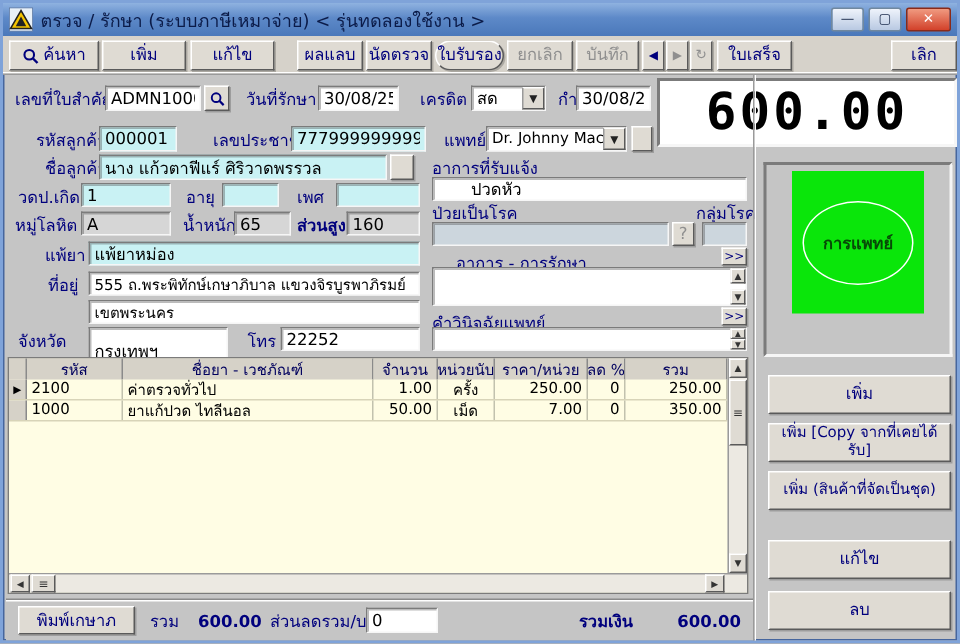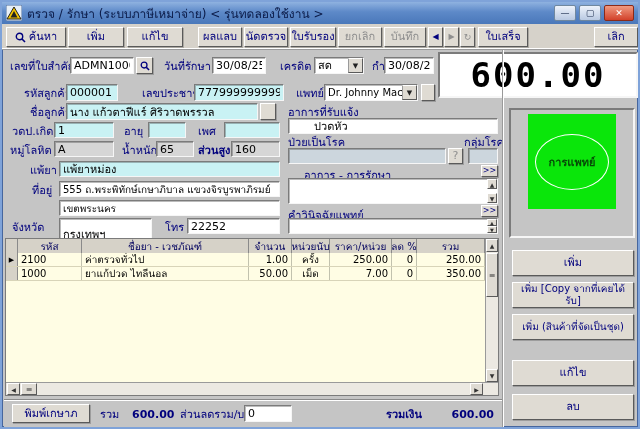--- a/index.html
+++ b/index.html
@@ -68,21 +68,21 @@
       <svg width="11" height="11" viewBox="0 0 11 11">
         <circle cx="4.5" cy="4.5" r="3.2" fill="none" stroke="#00007d" stroke-width="1.4"></circle>
         <line x1="7" y1="7" x2="10" y2="10" stroke="#00007d" stroke-width="1.6"></line>
       </svg>
       <span>ค้นหา</span>
     </div>
     <div class="btn tbtn" style="left:66px;width:56px;">เพิ่ม</div>
     <div class="btn tbtn" style="left:125px;width:56px;">แก้ไข</div>
     <div class="btn tbtn" style="left:196px;width:44px;">ผลแลบ</div>
     <div class="btn tbtn" style="left:242px;width:44px;">นัดตรวจ</div>
-    <div class="btn tbtn" style="left:288px;width:46px;">ใบรับรอง</div>
+    <div class="btn tbtn" style="left:288px;width:46px;border-radius:10px;">ใบรับรอง</div>
     <div class="btn tbtn dis" style="left:336px;width:44px;">ยกเลิก</div>
     <div class="btn tbtn dis" style="left:382px;width:42px;">บันทึก</div>
     <div class="btn tbtn" style="left:426px;width:15px;font-size:8px;">◀</div>
     <div class="btn tbtn dis" style="left:442px;width:15px;font-size:8px;">▶</div>
     <div class="btn tbtn dis" style="left:458px;width:15px;font-size:9px;">↻</div>
     <div class="btn tbtn" style="left:476px;width:50px;">ใบเสร็จ</div>
     <div class="btn tbtn" style="left:592px;width:44px;text-align:center;">เลิก</div>
   </div>
 
   <div class="lbl" style="left:8px;top:58px;">เลขที่ใบสำคัญ</div>

